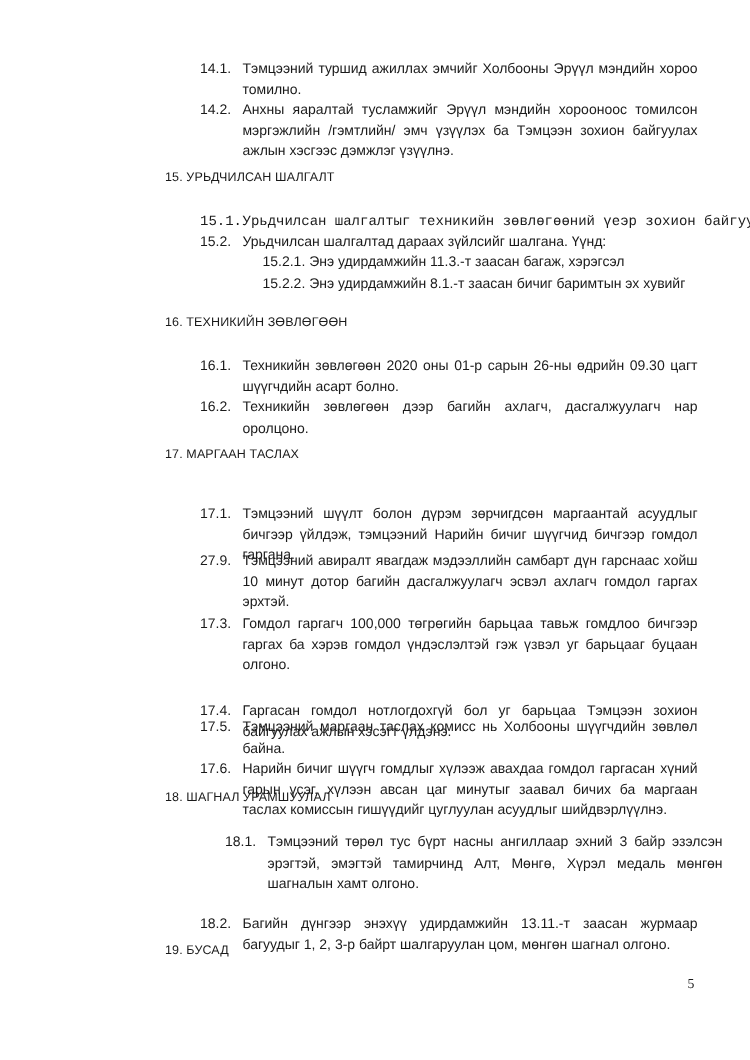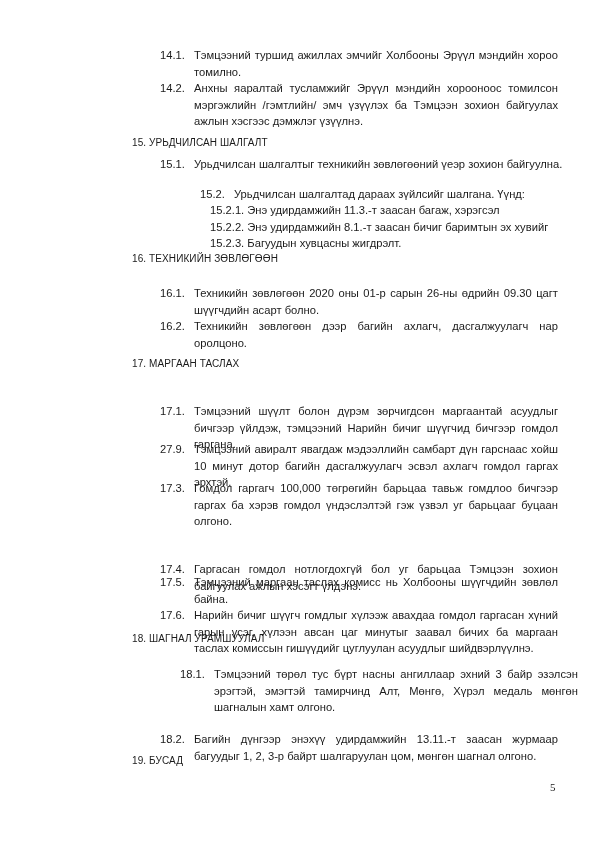--- a/index.html
+++ b/index.html
@@ -21,52 +21,51 @@
   <div class="item" style="top:47px;">
     <span class="num">14.1.</span>
     <div class="txt">Тэмцээний туршид ажиллах эмчийг Холбооны Эрүүл мэндийн хороо томилно.</div>
   </div>
   <div class="item" style="top:80px;">
     <span class="num">14.2.</span>
     <div class="txt">Анхны яаралтай тусламжийг Эрүүл мэндийн хорооноос томилсон мэргэжлийн /гэмтлийн/ эмч үзүүлэх ба Тэмцээн зохион байгуулах ажлын хэсгээс дэмжлэг үзүүлнэ.</div>
   </div>
 
   <div class="sec-head" style="top:137px;">15. УРЬДЧИЛСАН ШАЛГАЛТ</div>
-  <div class="item" style="top:156px;">
+  <div class="item" style="top:170px;font-family:Liberation Mono, monospace;">
     <span class="num">15.1.</span>
     <div class="txt" style="white-space:nowrap;">Урьдчилсан шалгалтыг техникийн зөвлөгөөний үеэр зохион байгуулна.</div>
   </div>
-  <div class="item" style="top:186px;margin-left:40px;">
+  <div class="item" style="top:186px;">
     <span class="num">15.2.</span>
     <div class="txt">Урьдчилсан шалгалтад дараах зүйлсийг шалгана. Үүнд:</div>
   </div>
   <div class="sub" style="top:202px;">15.2.1. Энэ удирдамжийн 11.3.-т заасан багаж, хэрэгсэл</div>
   <div class="sub" style="top:219px;">15.2.2. Энэ удирдамжийн 8.1.-т заасан бичиг баримтын эх хувийг</div>
-  <div class="sub" style="top:235px;">15.2.3. Багуудын хувцасны жигдрэлт.</div>
 
   <div class="sec-head" style="top:253px;">16. ТЕХНИКИЙН ЗӨВЛӨГӨӨН</div>
   <div class="item" style="top:285px;">
     <span class="num">16.1.</span>
     <div class="txt">Техникийн зөвлөгөөн 2020 оны 01-р сарын 26-ны өдрийн 09.30 цагт шүүгчдийн асарт болно.</div>
   </div>
   <div class="item" style="top:318px;">
     <span class="num">16.2.</span>
     <div class="txt">Техникийн зөвлөгөөн дээр багийн ахлагч, дасгалжуулагч нар оролцоно.</div>
   </div>
 
   <div class="sec-head" style="top:358px;">17. МАРГААН ТАСЛАХ</div>
   <div class="item" style="top:391px;margin-top:12px;">
     <span class="num">17.1.</span>
     <div class="txt">Тэмцээний шүүлт болон дүрэм зөрчигдсөн маргаантай асуудлыг бичгээр үйлдэж, тэмцээний Нарийн бичиг шүүгчид бичгээр гомдол гаргана.</div>
   </div>
   <div class="item" style="top:441px;">
     <span class="num">27.9.</span>
     <div class="txt">Тэмцээний авиралт явагдаж мэдээллийн самбарт дүн гарснаас хойш 10 минут дотор багийн дасгалжуулагч эсвэл ахлагч гомдол гаргах эрхтэй.</div>
   </div>
-  <div class="item" style="top:480px;">
+  <div class="item" style="top:491px;">
     <span class="num">17.3.</span>
     <div class="txt">Гомдол гаргагч 100,000 төгрөгийн барьцаа тавьж гомдлоо бичгээр гаргах ба хэрэв гомдол үндэслэлтэй гэж үзвэл уг барьцааг буцаан олгоно.</div>
   </div>
   <div class="item" style="top:541px;margin-top:20px;">
     <span class="num">17.4.</span>
     <div class="txt">Гаргасан гомдол нотлогдохгүй бол уг барьцаа Тэмцээн зохион байгуулах ажлын хэсэгт үлдэнэ.</div>
   </div>
   <div class="item" style="top:574px;">
     <span class="num">17.5.</span>
     <div class="txt">Тэмцээний маргаан таслах комисс нь Холбооны шүүгчдийн зөвлөл байна.</div>

